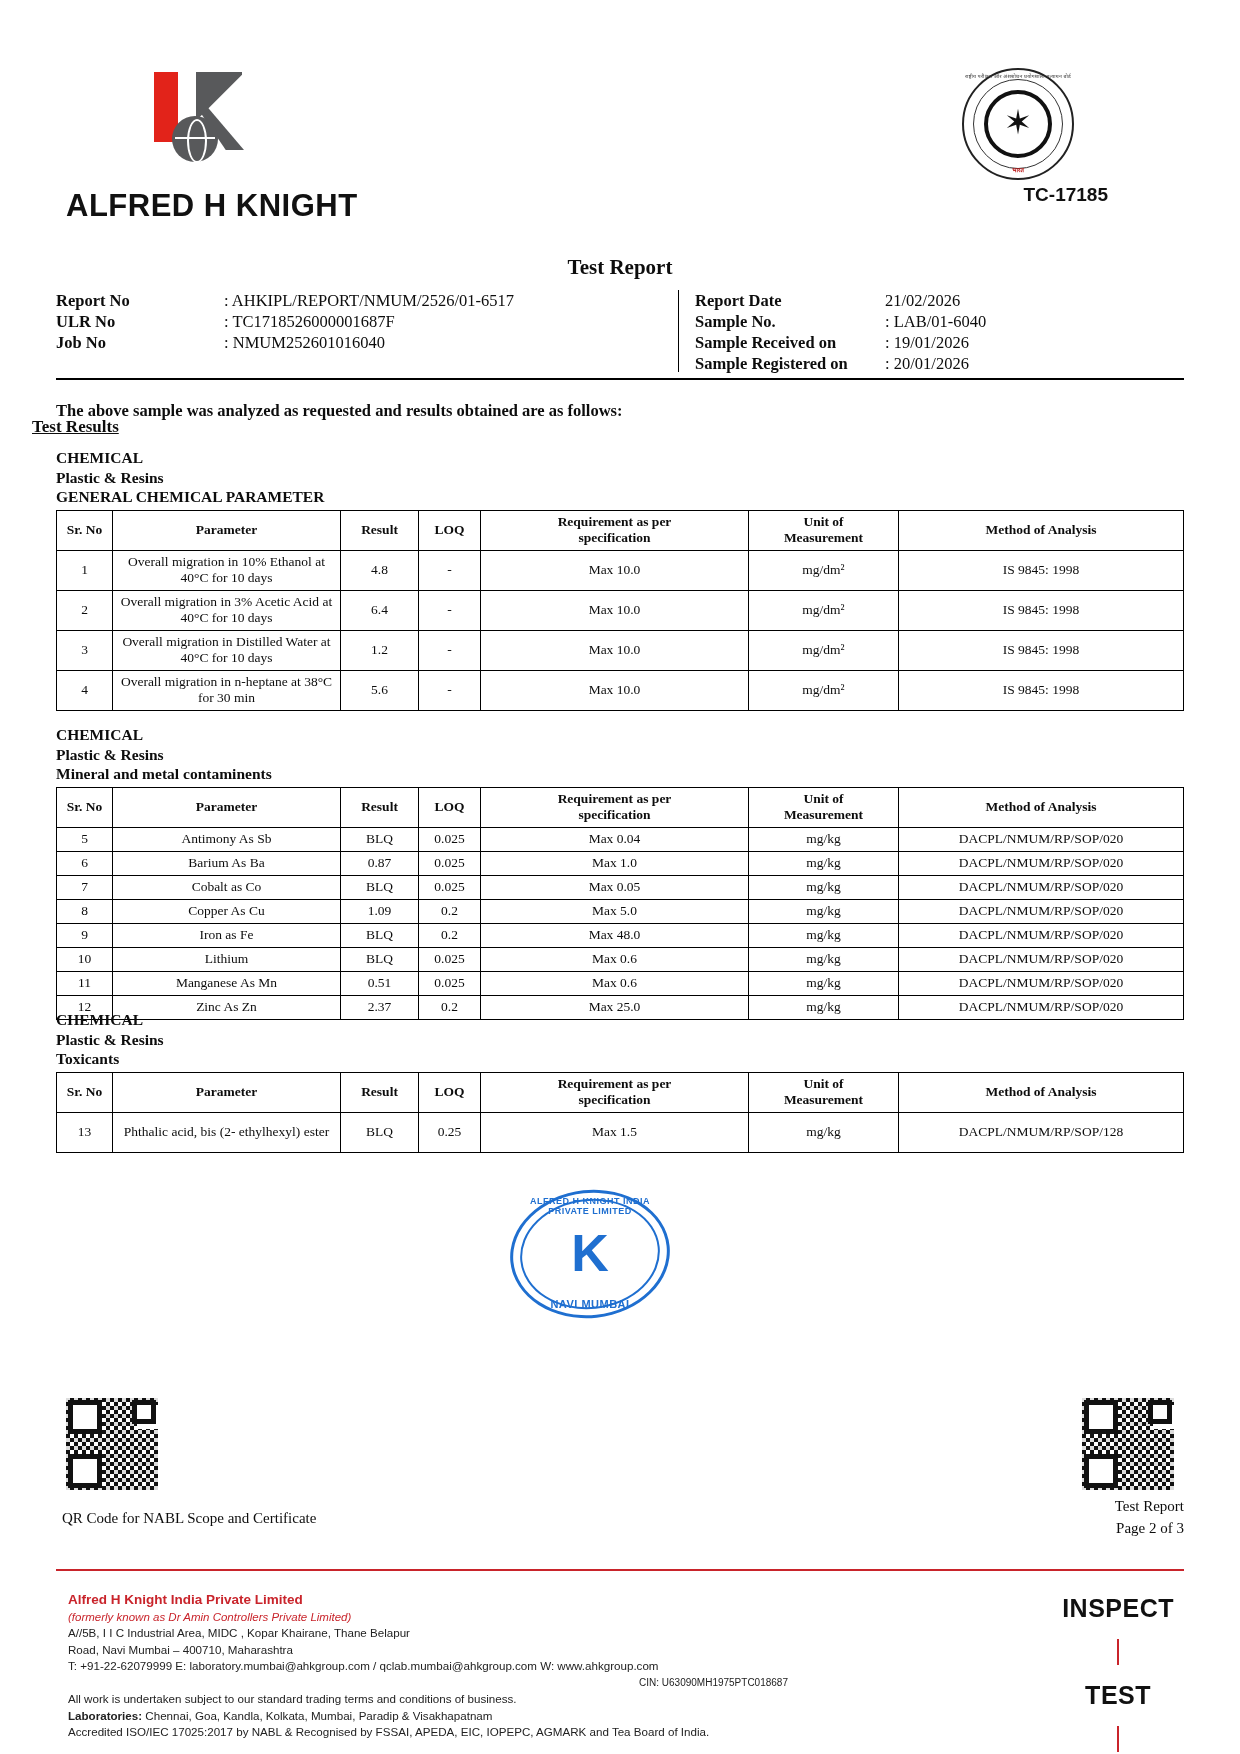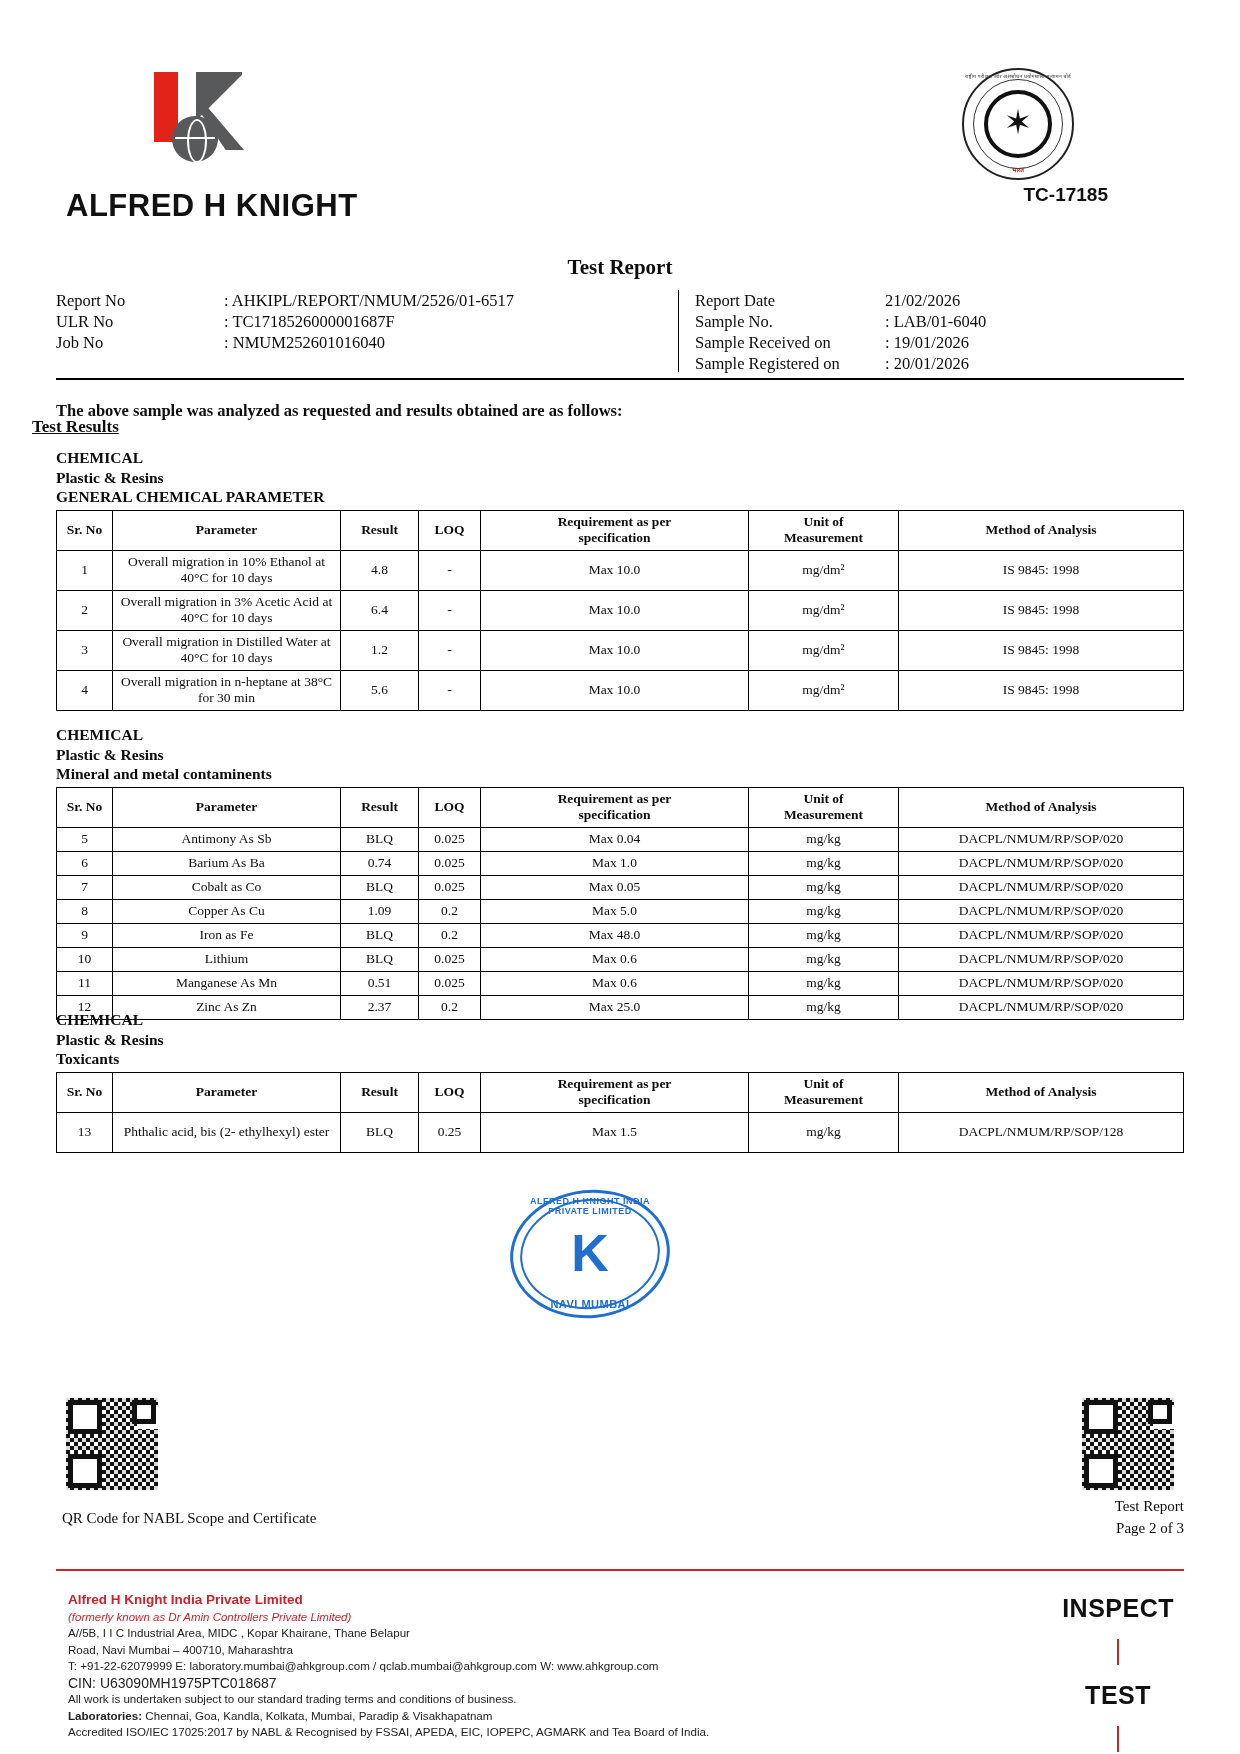--- a/index.html
+++ b/index.html
@@ -84,21 +84,21 @@
   .doc-title {
     text-align:center; font-weight:bold; font-size:21px;
     text-decoration:none; margin:0; padding:0;
     position:absolute; left:0; right:0; top:255px;
   }
   .meta { position:absolute; left:56px; top:290px; right:56px; }
   .meta-left { position:absolute; left:0; top:0; width:600px; }
   .meta-right { position:absolute; left:622px; top:0; width:430px;
      border-left:1px solid #000; padding-left:16px; height:82px; }
   .meta-row { display:flex; font-size:16.5px; line-height:21px; }
-  .meta-row .k { font-weight:normal; width:168px; flex:none; }
+  .meta-row .k { font-weight:bold; width:168px; flex:none; }
   .meta-row .v { white-space:nowrap; }
   .meta-right .meta-row .k { width:190px; }
   .meta-right .meta-row .v { }
   .hr-thick { position:absolute; left:56px; right:56px; top:378px; height:0;
      border-top:2.5px solid #000; }
 
   .intro { position:absolute; left:56px; top:389px; font-weight:bold; font-size:16.5px;margin-top:12px; }
   .results-title {
     position:absolute; left:0; right:0; top:417px; 
     font-weight:bold; font-size:17px; text-decoration:underline;margin-left:32px;
@@ -174,21 +174,21 @@
   .stamp .t-bot { bottom:8px; font-size:11px; }
   .page-info { position:absolute; right:56px; text-align:right; font-size:15px; line-height:22px; }
 
   
   .footer-rule { position:absolute; left:56px; right:56px; top:1569px;
      border-top:2px solid #c9242b; }
   .footer { position:absolute; left:68px; top:1592px; width:720px;
      font-family:"Liberation Sans", sans-serif; font-size:11.6px; line-height:16.5px; color:#222; }
   .footer .f-name { color:#c9242b; font-weight:bold; font-size:13.5px; }
   .footer .f-former { color:#c9242b; font-style:italic; font-size:11.5px; }
-  .footer .f-tiny { font-size:14px; }
+  .footer .f-tiny { font-size:10px;text-align:right; }
   .footer b { font-weight:bold; }
   .itt {
     position:absolute; right:66px; top:1594px;
     font-family:"Liberation Sans", sans-serif; font-weight:bold;
     font-size:25px; color:#111; letter-spacing:0.5px;
     display:flex; align-items:center; gap:16px;flex-direction:column;
   }
   .itt .bar { width:2px; height:26px; background:#c9242b; display:inline-block; }
 </style>
 </head>
@@ -353,21 +353,21 @@
           <td>Antimony As Sb</td>
           <td>BLQ</td>
           <td>0.025</td>
           <td>Max 0.04</td>
           <td>mg/kg</td>
           <td>DACPL/NMUM/RP/SOP/020</td>
         </tr>
         <tr>
           <td>6</td>
           <td>Barium As Ba</td>
-          <td>0.74</td>
+          <td>0.87</td>
           <td>0.025</td>
           <td>Max 1.0</td>
           <td>mg/kg</td>
           <td>DACPL/NMUM/RP/SOP/020</td>
         </tr>
         <tr>
           <td>7</td>
           <td>Cobalt as Co</td>
           <td>BLQ</td>
           <td>0.025</td>

